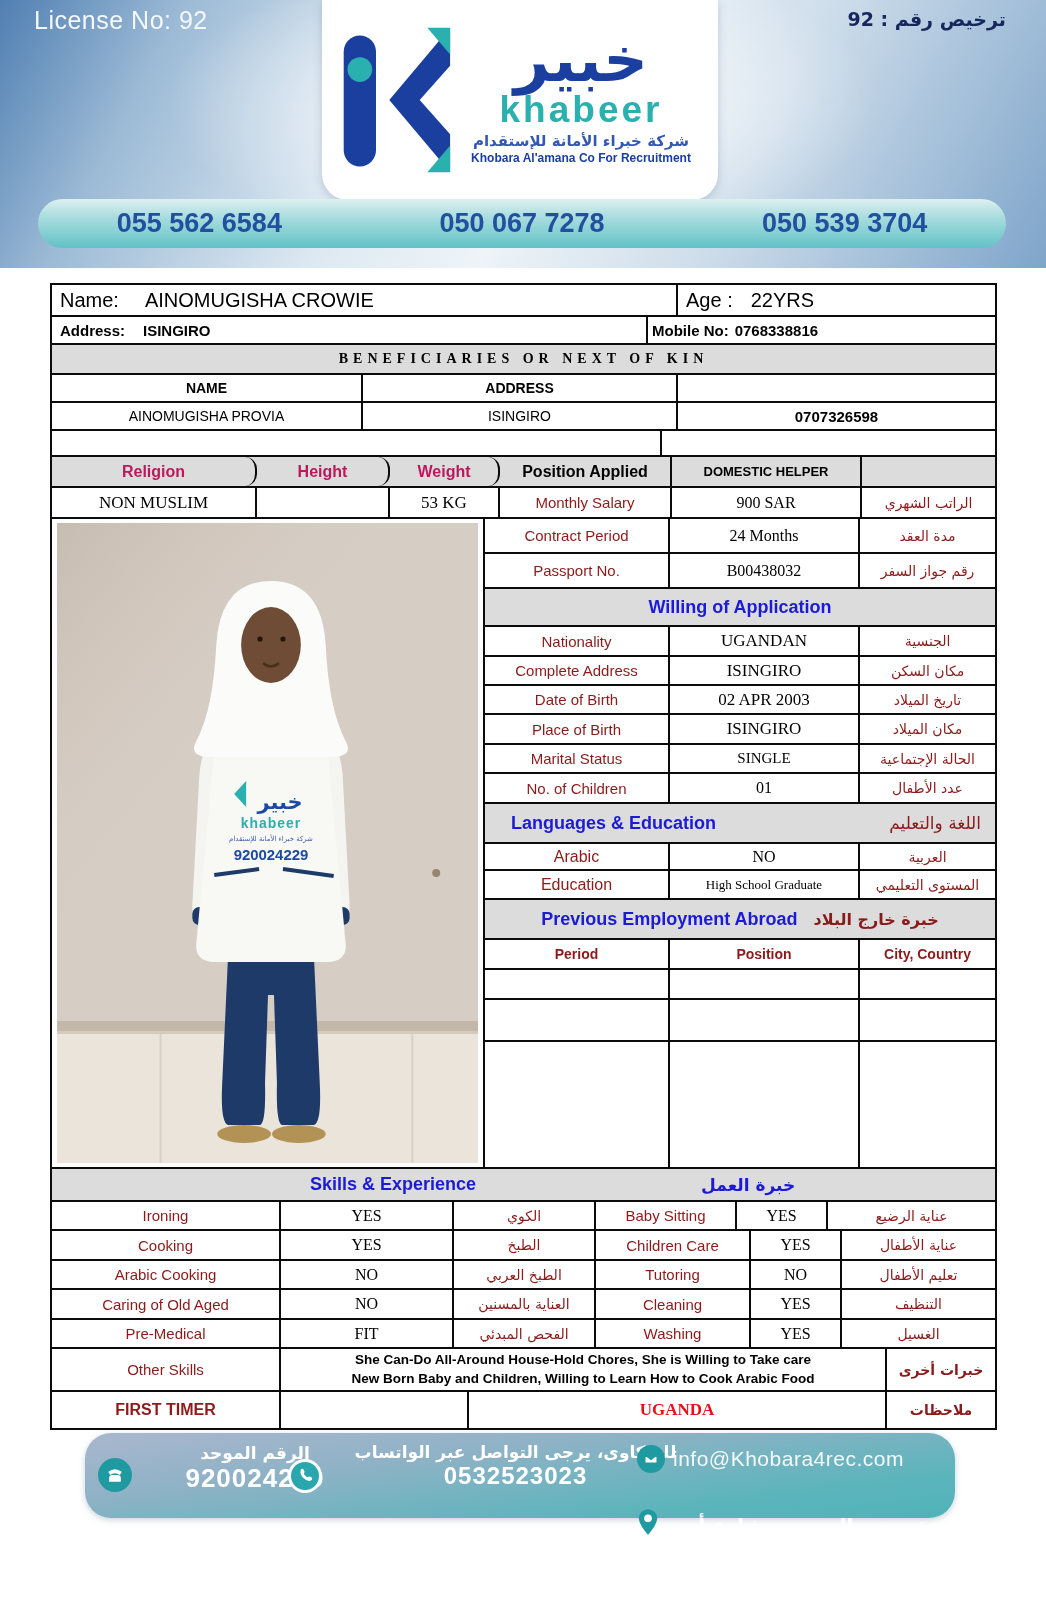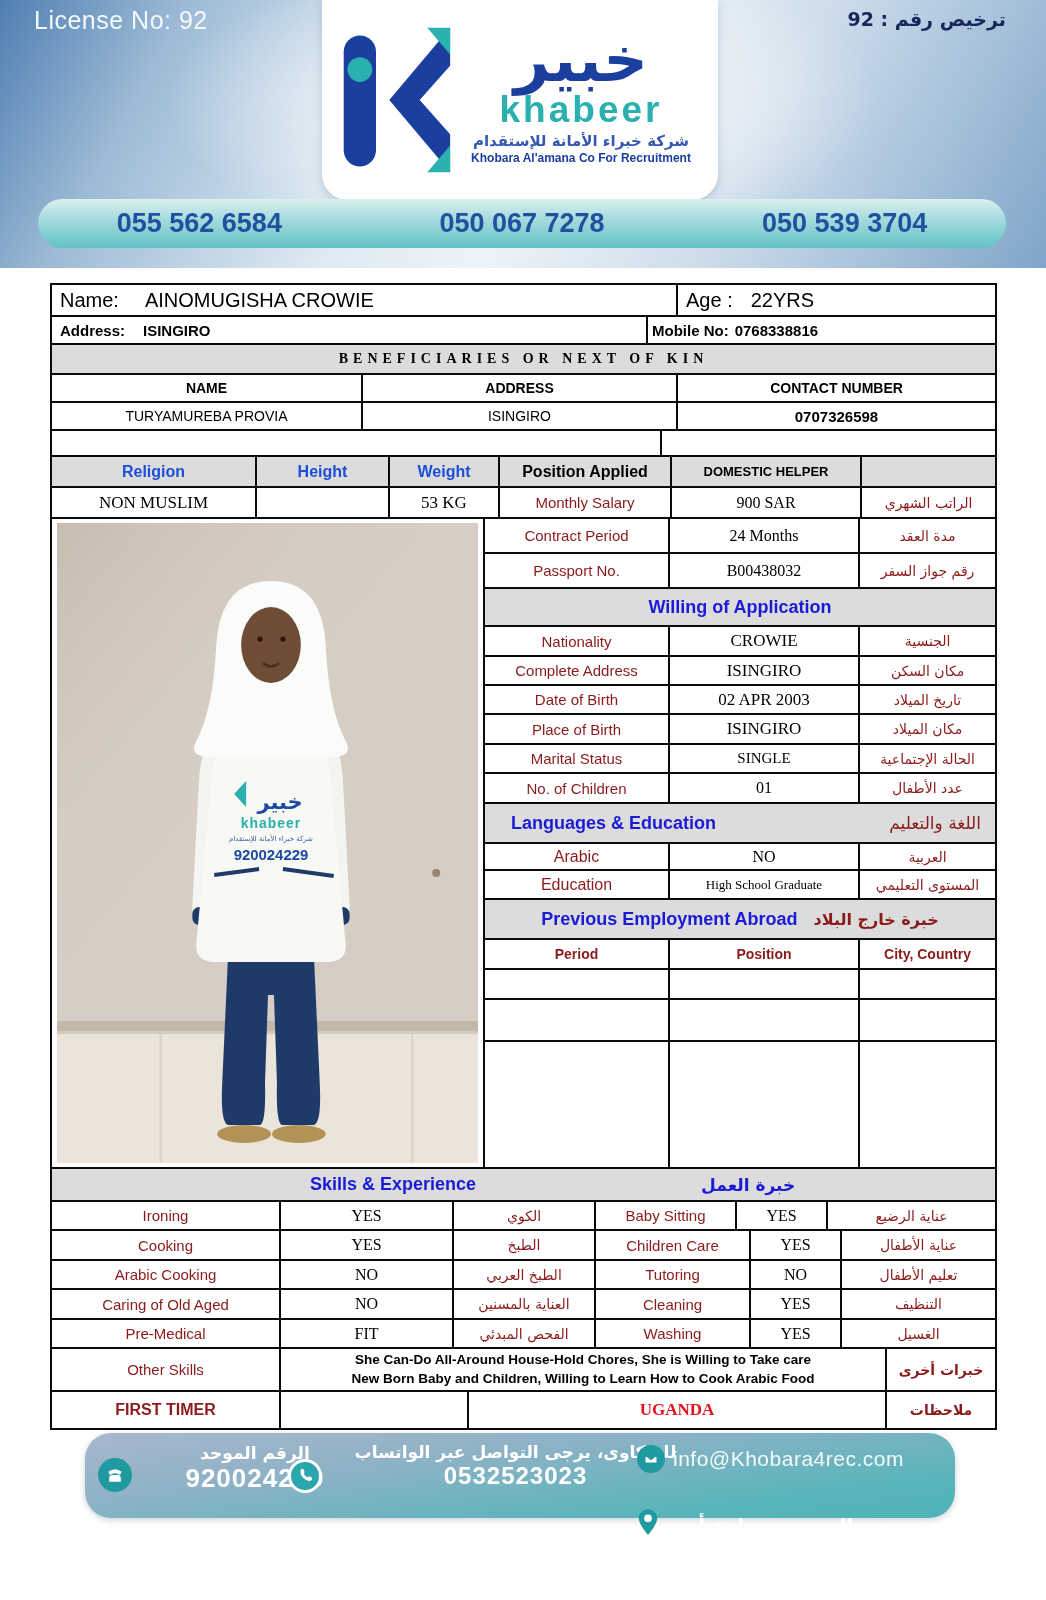--- a/index.html
+++ b/index.html
@@ -33,21 +33,21 @@
   .tbl { position:absolute; left:50px; top:283px; width:947px; height:1147px;
     border:2px solid #0b0b0b; background:#ffffff; }
   .row { display:flex; border-bottom:2px solid #0b0b0b; align-items:stretch; }
   .row:last-child { border-bottom:none; }
   .c { border-right:2px solid #0b0b0b; display:flex; align-items:center; justify-content:center; overflow:hidden; }
   .c.last { border-right:none; flex:1; }
   .c.left { justify-content:flex-start; padding-left:8px; }
   .gray { background:#dcdcdc; }
   .serif { font-family:"Liberation Serif", serif; }
   .maroon { color:#8b1a1a; }
-  .blue { color:#1d4ed8; }
+  .blue { color:#be185d;border-radius:12px; }
   .arlbl { color:#8b1a1a; font-family:"DejaVu Sans",sans-serif; font-size:14px; direction:rtl; }
   .sechdr { color:#1b1bd6; font-weight:bold; font-size:18px; }
 
   
   .split { height:650px; }
   .photo-cell { width:433px; border-right:2px solid #0b0b0b; position:relative; background:#ffffff; }
   .photo { position:absolute; left:5px; top:4px; right:5px; bottom:4px; }
   .rightcol { flex:1; display:flex; flex-direction:column; }
   .rrow { display:flex; border-bottom:2px solid #0b0b0b; align-items:stretch; }
   .rrow.norule { border-bottom:none; }
@@ -128,25 +128,24 @@
       </div>
     </div>
 
     <div class="row gray" style="height:30px">
       <div class="c last serif" style="font-weight:bold; font-size:14px; letter-spacing:5px;">BENEFICIARIES OR NEXT OF KIN</div>
     </div>
 
     <div class="row" style="height:28px; font-weight:bold; font-size:14px;">
       <div class="c" style="width:311px">NAME</div>
       <div class="c" style="width:315px">ADDRESS</div>
-      <div class="c last">CONTACT NUMBER</div>
     </div>
 
     <div class="row" style="height:28px; font-size:14px;">
-      <div class="c" style="width:311px">TURYAMUREBA PROVIA</div>
+      <div class="c" style="width:311px">AINOMUGISHA PROVIA</div>
       <div class="c" style="width:315px">ISINGIRO</div>
       <div class="c last" style="font-weight:bold; font-size:15px;">0707326598</div>
     </div>
 
     <div class="row" style="height:26px">
       <div class="c" style="width:610px"></div>
       <div class="c last"></div>
     </div>
 
     <div class="row gray" style="height:31px; font-weight:bold; font-size:16px;">
@@ -234,21 +233,21 @@
           <div class="c serif" style="width:190px; font-size:16px;">B00438032</div>
           <div class="c last arlbl">رقم جواز السفر</div>
         </div>
 
         <div class="rrow gray" style="height:38px">
           <div class="c last sechdr">Willing of Application</div>
         </div>
 
         <div class="rrow" style="height:30px">
           <div class="c maroon" style="width:185px; font-size:15px;">Nationality</div>
-          <div class="c serif" style="width:190px; font-size:17px;">CROWIE</div>
+          <div class="c serif" style="width:190px; font-size:17px;">UGANDAN</div>
           <div class="c last arlbl">الجنسية</div>
         </div>
         <div class="rrow" style="height:29px">
           <div class="c maroon" style="width:185px; font-size:15px;">Complete Address</div>
           <div class="c serif" style="width:190px; font-size:17px;">ISINGIRO</div>
           <div class="c last arlbl">مكان السكن</div>
         </div>
         <div class="rrow" style="height:29px">
           <div class="c maroon" style="width:185px; font-size:15px;">Date of Birth</div>
           <div class="c serif" style="width:190px; font-size:17px;">02 APR 2003</div>

